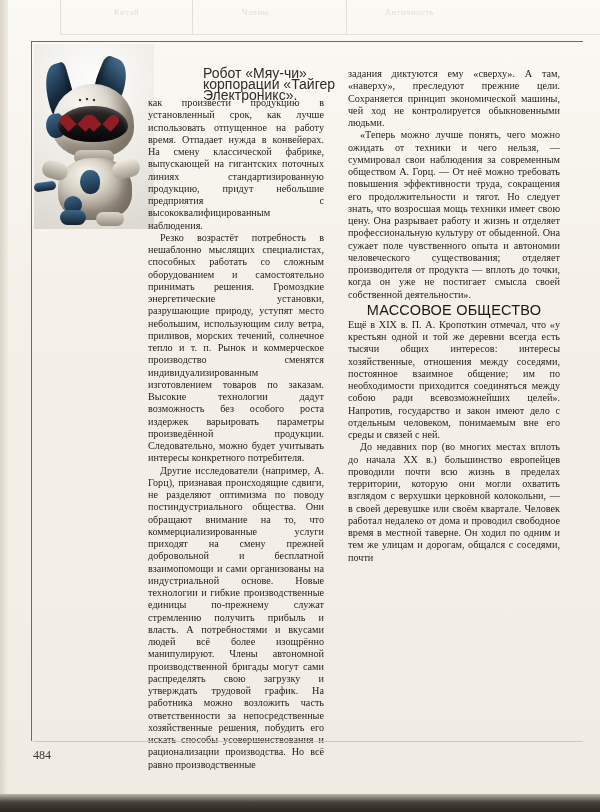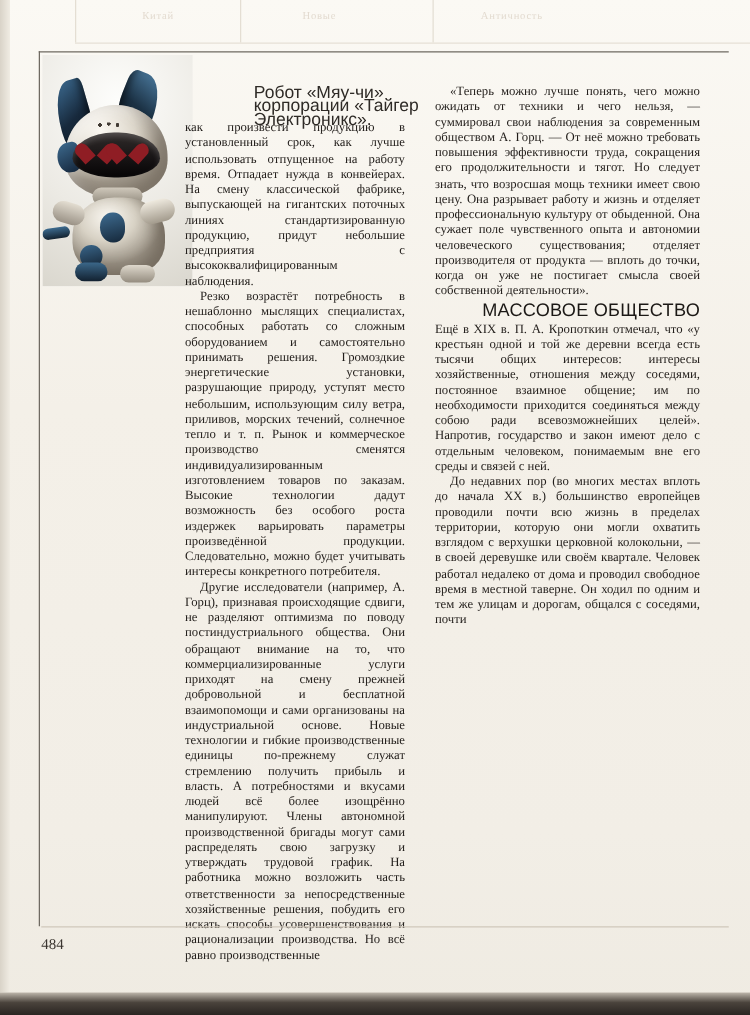--- a/index.html
+++ b/index.html
@@ -188,21 +188,21 @@
 
   #col-left{left:148px;top:97px;width:176px;}
   #col-right{left:348px;top:68px;width:212px;}
 
   .sechead{
     font-family:"Liberation Sans", sans-serif;
     font-size:14.5px;line-height:18px;letter-spacing:.2px;
     color:#1b1815;
     margin:17px 0 13px 0;
     text-indent:0 !important;
-    text-align:right;
+    text-align:center;
   }
 
   .pageno{
     position:absolute;left:33px;top:748px;
     font-family:"Liberation Serif", serif;
     font-size:12px;color:#3a352f;
   }
   .botrule{
     position:absolute;left:33px;top:741px;width:550px;height:1px;
     background:#cfc8bb;
@@ -213,21 +213,21 @@
 
 <div class="page">
 
   <div class="scan-left"></div>
 
   <div class="header">
     <div class="tab" style="left:0px;width:132px;">
       <span>Китай</span>
     </div>
     <div class="tab" style="left:132px;width:126px;">
-      <span>Новые</span>
+      <span>Члены</span>
     </div>
     <div class="tab" style="left:258px;width:126px;margin-left:28px;">
       <span>Античность</span>
     </div>
   </div>
   <div class="hrule"></div>
 
   <div class="frame"></div>
 
   <div class="photo">
@@ -253,20 +253,21 @@
 
   <div class="caption">Робот «Мяу-чи» корпорации «Тайгер Электроникс».</div>
 
   <div class="col" id="col-left">
     <p class="noind">как произвести продукцию в установленный срок, как лучше использовать отпущенное на работу время. Отпадает нужда в конвейерах. На смену классической фабрике, выпускающей на гигантских поточных линиях стандартизированную продукцию, придут небольшие предприятия с высококвалифицированным наблюдения.</p>
     <p>Резко возрастёт потребность в нешаблонно мыслящих специалистах, способных работать со сложным оборудованием и самостоятельно принимать решения. Громоздкие энергетические установки, разрушающие природу, уступят место небольшим, использующим силу ветра, приливов, морских течений, солнечное тепло и т. п. Рынок и коммерческое производство сменятся индивидуализированным изготовлением товаров по заказам. Высокие технологии дадут возможность без особого роста издержек варьировать параметры произведённой продукции. Следовательно, можно будет учитывать интересы конкретного потребителя.</p>
     <p>Другие исследователи (например, А. Горц), признавая происходящие сдвиги, не разделяют оптимизма по поводу постиндустриального общества. Они обращают внимание на то, что коммерциализированные услуги приходят на смену прежней добровольной и бесплатной взаимопомощи и сами организованы на индустриальной основе. Новые технологии и гибкие производственные единицы по-прежнему служат стремлению получить прибыль и власть. А потребностями и вкусами людей всё более изощрённо манипулируют. Члены автономной производственной бригады могут сами распределять свою загрузку и утверждать трудовой график. На работника можно возложить часть ответственности за непосредственные хозяйственные решения, побудить его искать способы усовершенствования и рационализации производства. Но всё равно производственные</p>
   </div>
 
   <div class="col" id="col-right">
+    <p class="noind">задания диктуются ему «сверху». А там, «наверху», преследуют прежние цели. Сохраняется принцип экономической машины, чей ход не контролируется обыкновенными людьми.</p>
     <p>«Теперь можно лучше понять, чего можно ожидать от техники и чего нельзя, — суммировал свои наблюдения за современным обществом А. Горц. — От неё можно требовать повышения эффективности труда, сокращения его продолжительности и тягот. Но следует знать, что возросшая мощь техники имеет свою цену. Она разрывает работу и жизнь и отделяет профессиональную культуру от обыденной. Она сужает поле чувственного опыта и автономии человеческого существования; отделяет производителя от продукта — вплоть до точки, когда он уже не постигает смысла своей собственной деятельности».</p>
     <p class="sechead">МАССОВОЕ ОБЩЕСТВО</p>
     <p class="noind">Ещё в XIX в. П. А. Кропоткин отмечал, что «у крестьян одной и той же деревни всегда есть тысячи общих интересов: интересы хозяйственные, отношения между соседями, постоянное взаимное общение; им по необходимости приходится соединяться между собою ради всевозможнейших целей». Напротив, государство и закон имеют дело с отдельным человеком, понимаемым вне его среды и связей с ней.</p>
     <p>До недавних пор (во многих местах вплоть до начала XX в.) большинство европейцев проводили почти всю жизнь в пределах территории, которую они могли охватить взглядом с верхушки церковной колокольни, — в своей деревушке или своём квартале. Человек работал недалеко от дома и проводил свободное время в местной таверне. Он ходил по одним и тем же улицам и дорогам, общался с соседями, почти</p>
   </div>
 
   <div class="botrule"></div>
   <div class="pageno">484</div>
 
   <div class="scan-bottom"></div>

